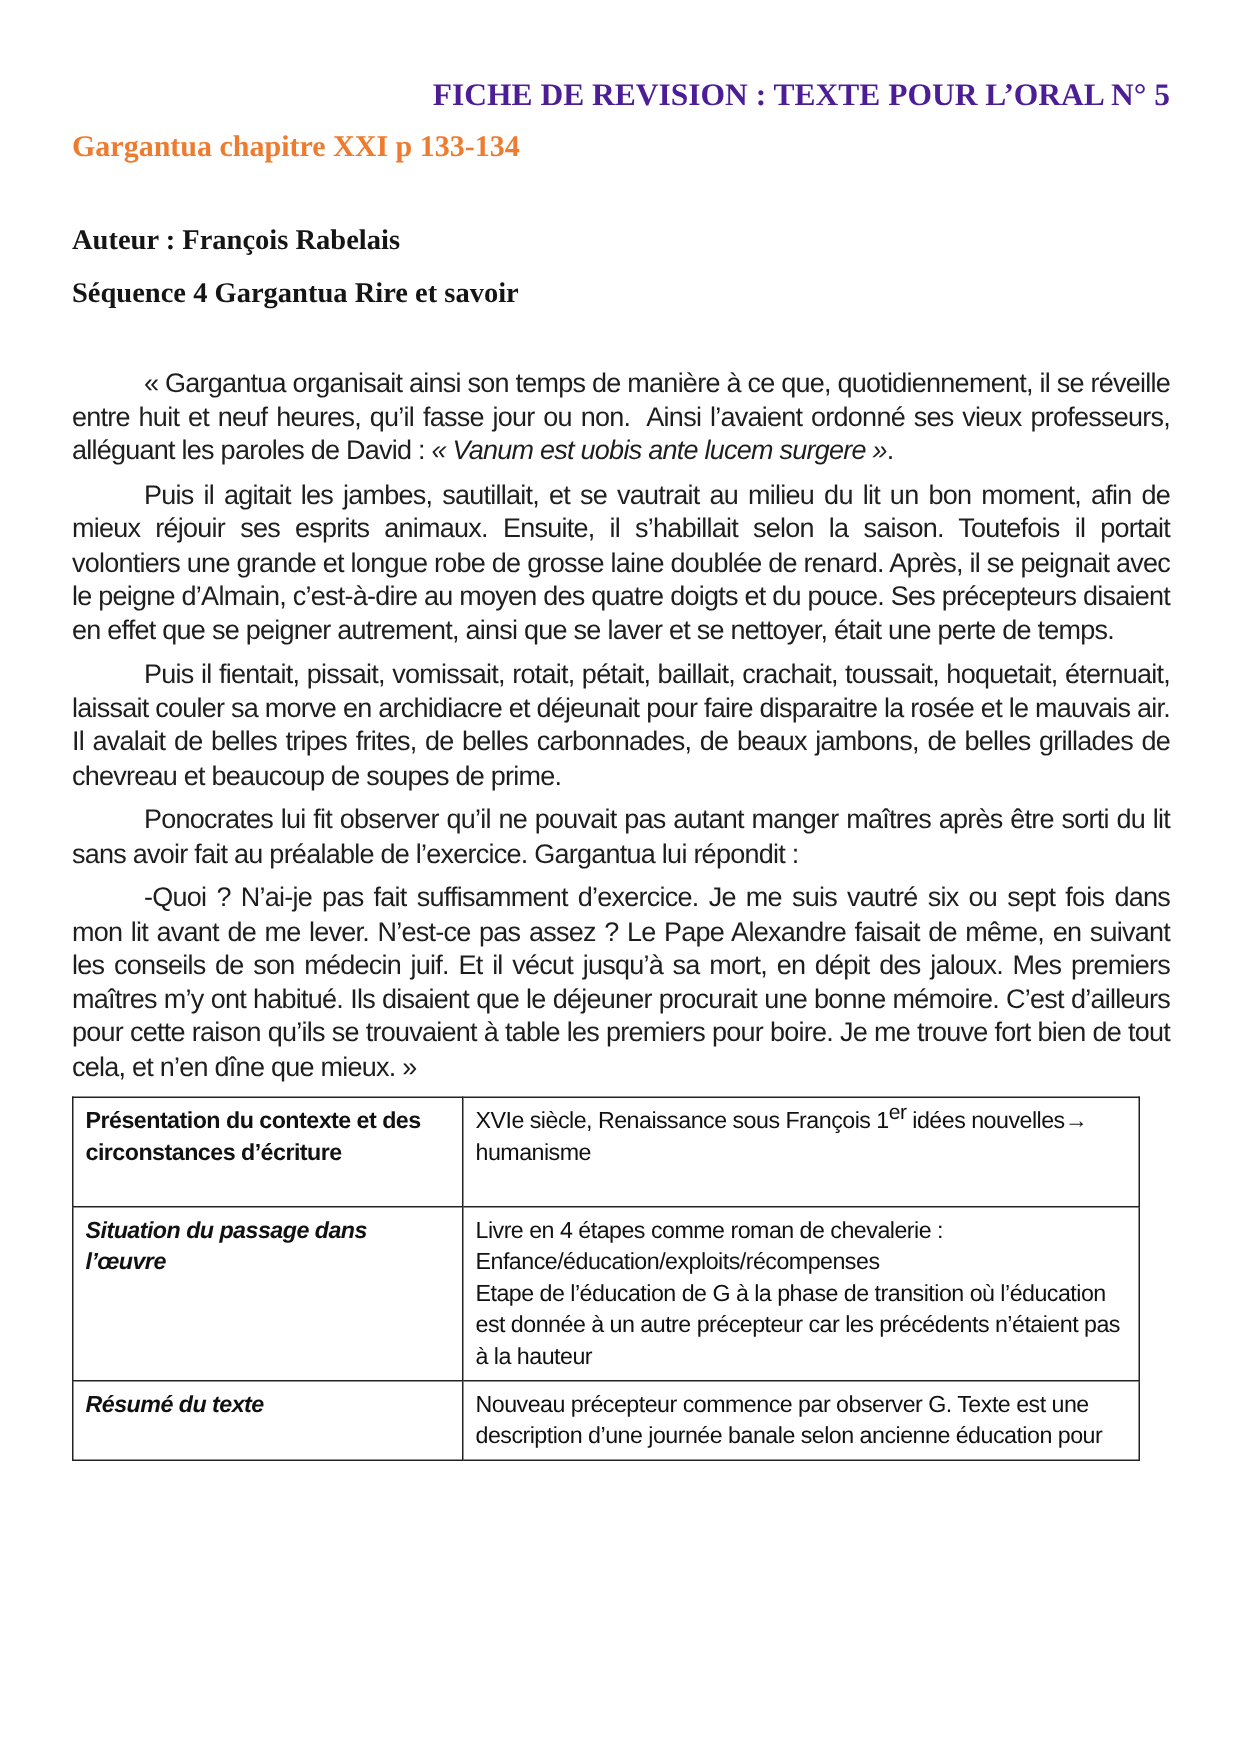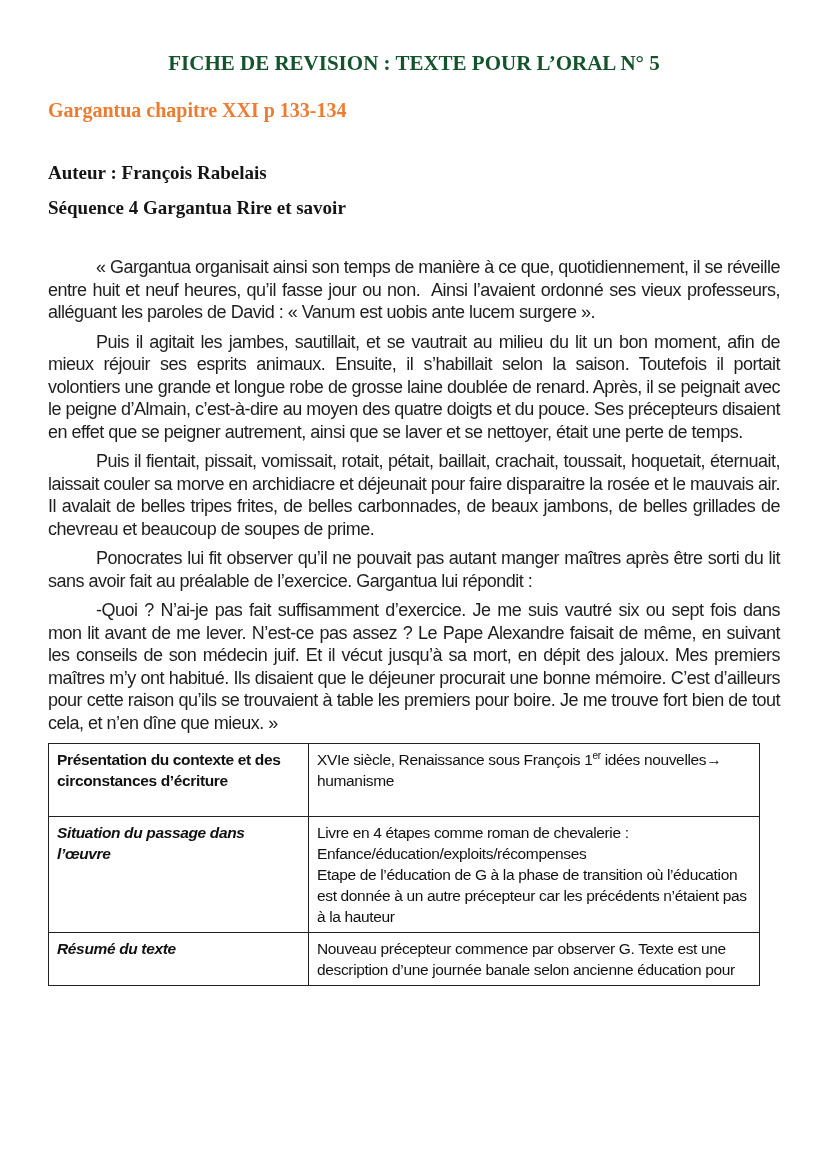--- a/index.html
+++ b/index.html
@@ -12,23 +12,23 @@
     padding: 50px 48px 0 48px;
     font-family: "Liberation Sans", sans-serif;
     color: #1e1e1e;
     overflow: hidden;
   }
   .doc-title {
     font-family: "Liberation Serif", serif;
     font-weight: bold;
     font-size: 21px;
     line-height: 27px;
-    text-align: center;
-    color: #14532d;
-    margin: 0 0 20px 0;
+    text-align: right;
+    color: #4c1d95;
+    margin: 0 0 8px 0;
   }
   .doc-subtitle {
     font-family: "Liberation Serif", serif;
     font-weight: bold;
     font-size: 20px;
     line-height: 26px;
     text-align: left;
     color: #ee7c30;
     margin: 0;
   }
@@ -44,21 +44,21 @@
   .excerpt { margin-top: 37px; }
   .excerpt p {
     font-size: 18px;
     line-height: 22.5px;
     letter-spacing: -0.5px;
     text-align: justify;
     text-indent: 48px;
     margin: 0 0 7px 0;
     color: #1e1e1e;
   }
-  .latin { }
+  .latin { font-style: italic; }
   .intro-heading {
     margin-top: 22px;
     font-size: 20px;
     line-height: 25px;
     font-weight: bold;
     color: #e32127;
     letter-spacing: -0.2px;
   }
   table.intro-table {
     margin-top: 9px;
@@ -74,21 +74,21 @@
     line-height: 21px;
     letter-spacing: -0.35px;
     color: #111111;
   }
   td.label-cell { width: 243px; font-weight: bold; }
   td.label-cell.italic { font-style: italic; }
   tr.row-1 td { height: 62px; }
   tr.row-2 td { height: 80px; }
   tr.row-3 td { height: 98px; margin-left: 12px; }
   tr.row-4 td { height: 40px; }
-  sup.ord { font-size: 10px; line-height: 0; }
+  sup.ord { font-size: 14px; line-height: 0; }
 </style>
 </head>
 <body>
 
 <div class="page">
 
   <h1 class="doc-title">FICHE DE REVISION : TEXTE POUR L’ORAL N° 5</h1>
   <h2 class="doc-subtitle">Gargantua chapitre XXI p 133-134</h2>
 
   <div class="meta-block">

